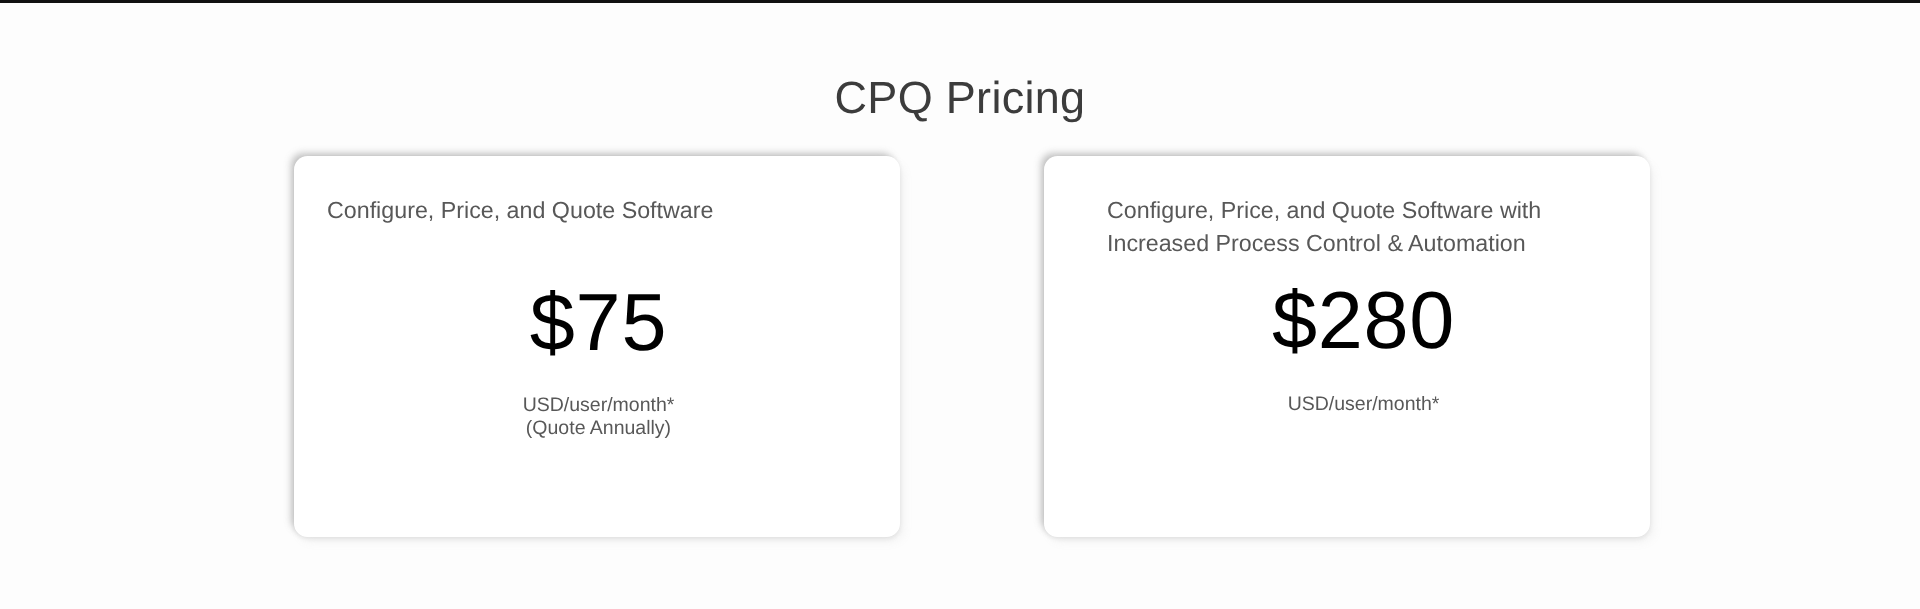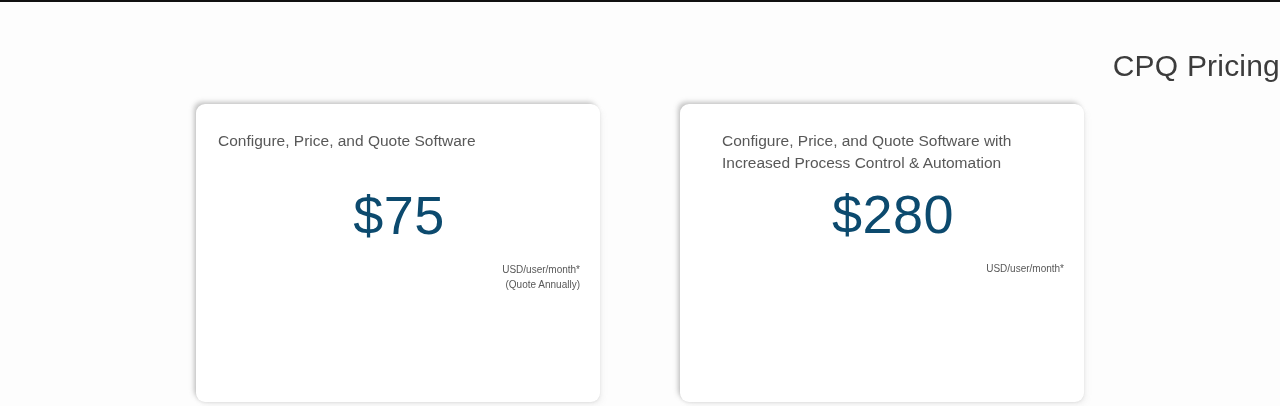--- a/index.html
+++ b/index.html
@@ -23,84 +23,83 @@
     width: 1280px;
     height: 2px;
     background: #111111;
   }
 
   .page-title {
     position: absolute;
     top: 24px;
     left: 0;
     width: 1280px;
-    text-align: right;
+    text-align: center;
     font-size: 30px;
     font-weight: 400;
     color: #3c3c3c;
     letter-spacing: 0.2px;
     line-height: 44px;
   }
 
   .cards {
     position: absolute;
     top: 104px;
     left: 0;
     width: 1280px;
     height: 260px;
   }
 
   .card {
     position: absolute;
     top: 0;
     width: 404px;
-    height: 298px;
+    height: 254px;
     background: #ffffff;
     border-radius: 9px;
     box-sizing: border-box;
     padding: 26px 20px 0 22px;
     box-shadow:
       -3px -3px 5px -1px rgba(120,120,120,0.42),
        0px  1px 3px  0px rgba(140,140,140,0.16),
        3px  4px 7px -2px rgba(150,150,150,0.14);
   }
 
   .card--basic    { left: 196px; }
-  .card--advanced { left: 680px; padding-left: 42px; }
+  .card--advanced { left: 696px; padding-left: 42px; }
 
   .card-title {
     font-size: 15.5px;
     font-weight: 400;
     color: #585858;
     line-height: 21.5px;
     margin: 0;
     text-align: left;
   }
 
   .card-body {
     text-align: center;
   }
 
   .price {
     font-size: 54px;
     font-weight: 300;
-    color: #0c4a6e;
+    color: #000000;
     line-height: 60px;
     letter-spacing: 0.5px;
   }
 
   .card--basic .price    { margin-top: 33px; }
   .card--advanced .price { margin-top: 11px; }
 
   .price-note {
-    font-size: 10px;
+    font-size: 13px;
     color: #585858;
     line-height: 15px;
     margin-top: 17px;
-    text-align: right;
   }
   .price-note div { white-space: pre; }
 </style>
 </head>
 <body>
 
 <div class="top-rule"></div>
 
 <h1 class="page-title">CPQ Pricing</h1>
 

